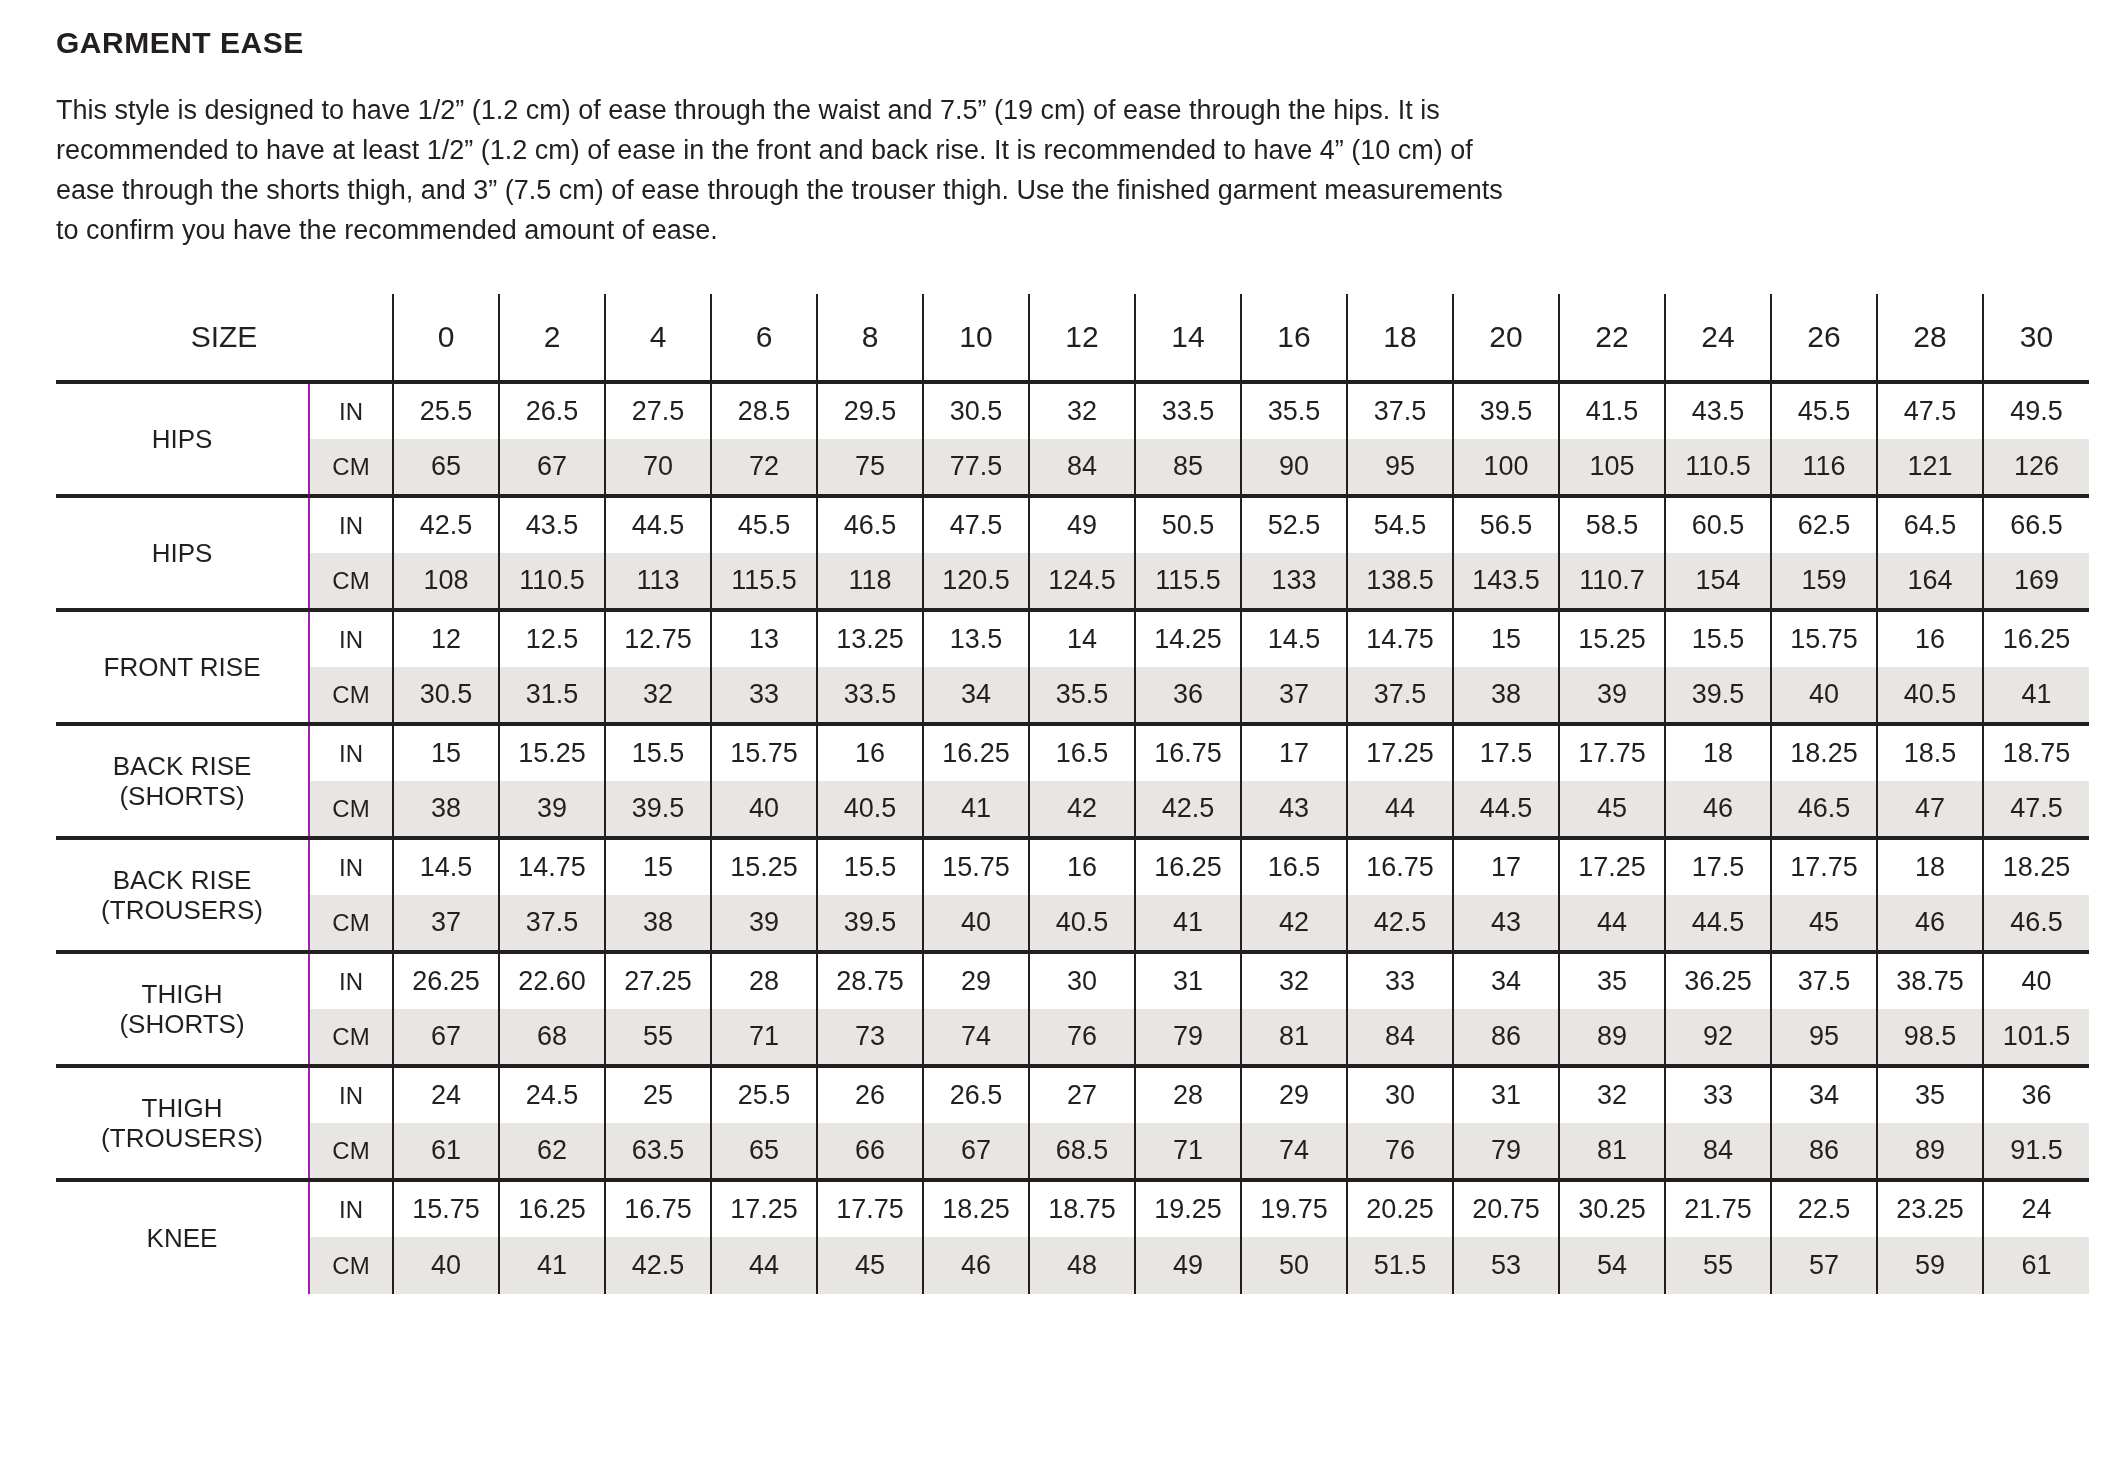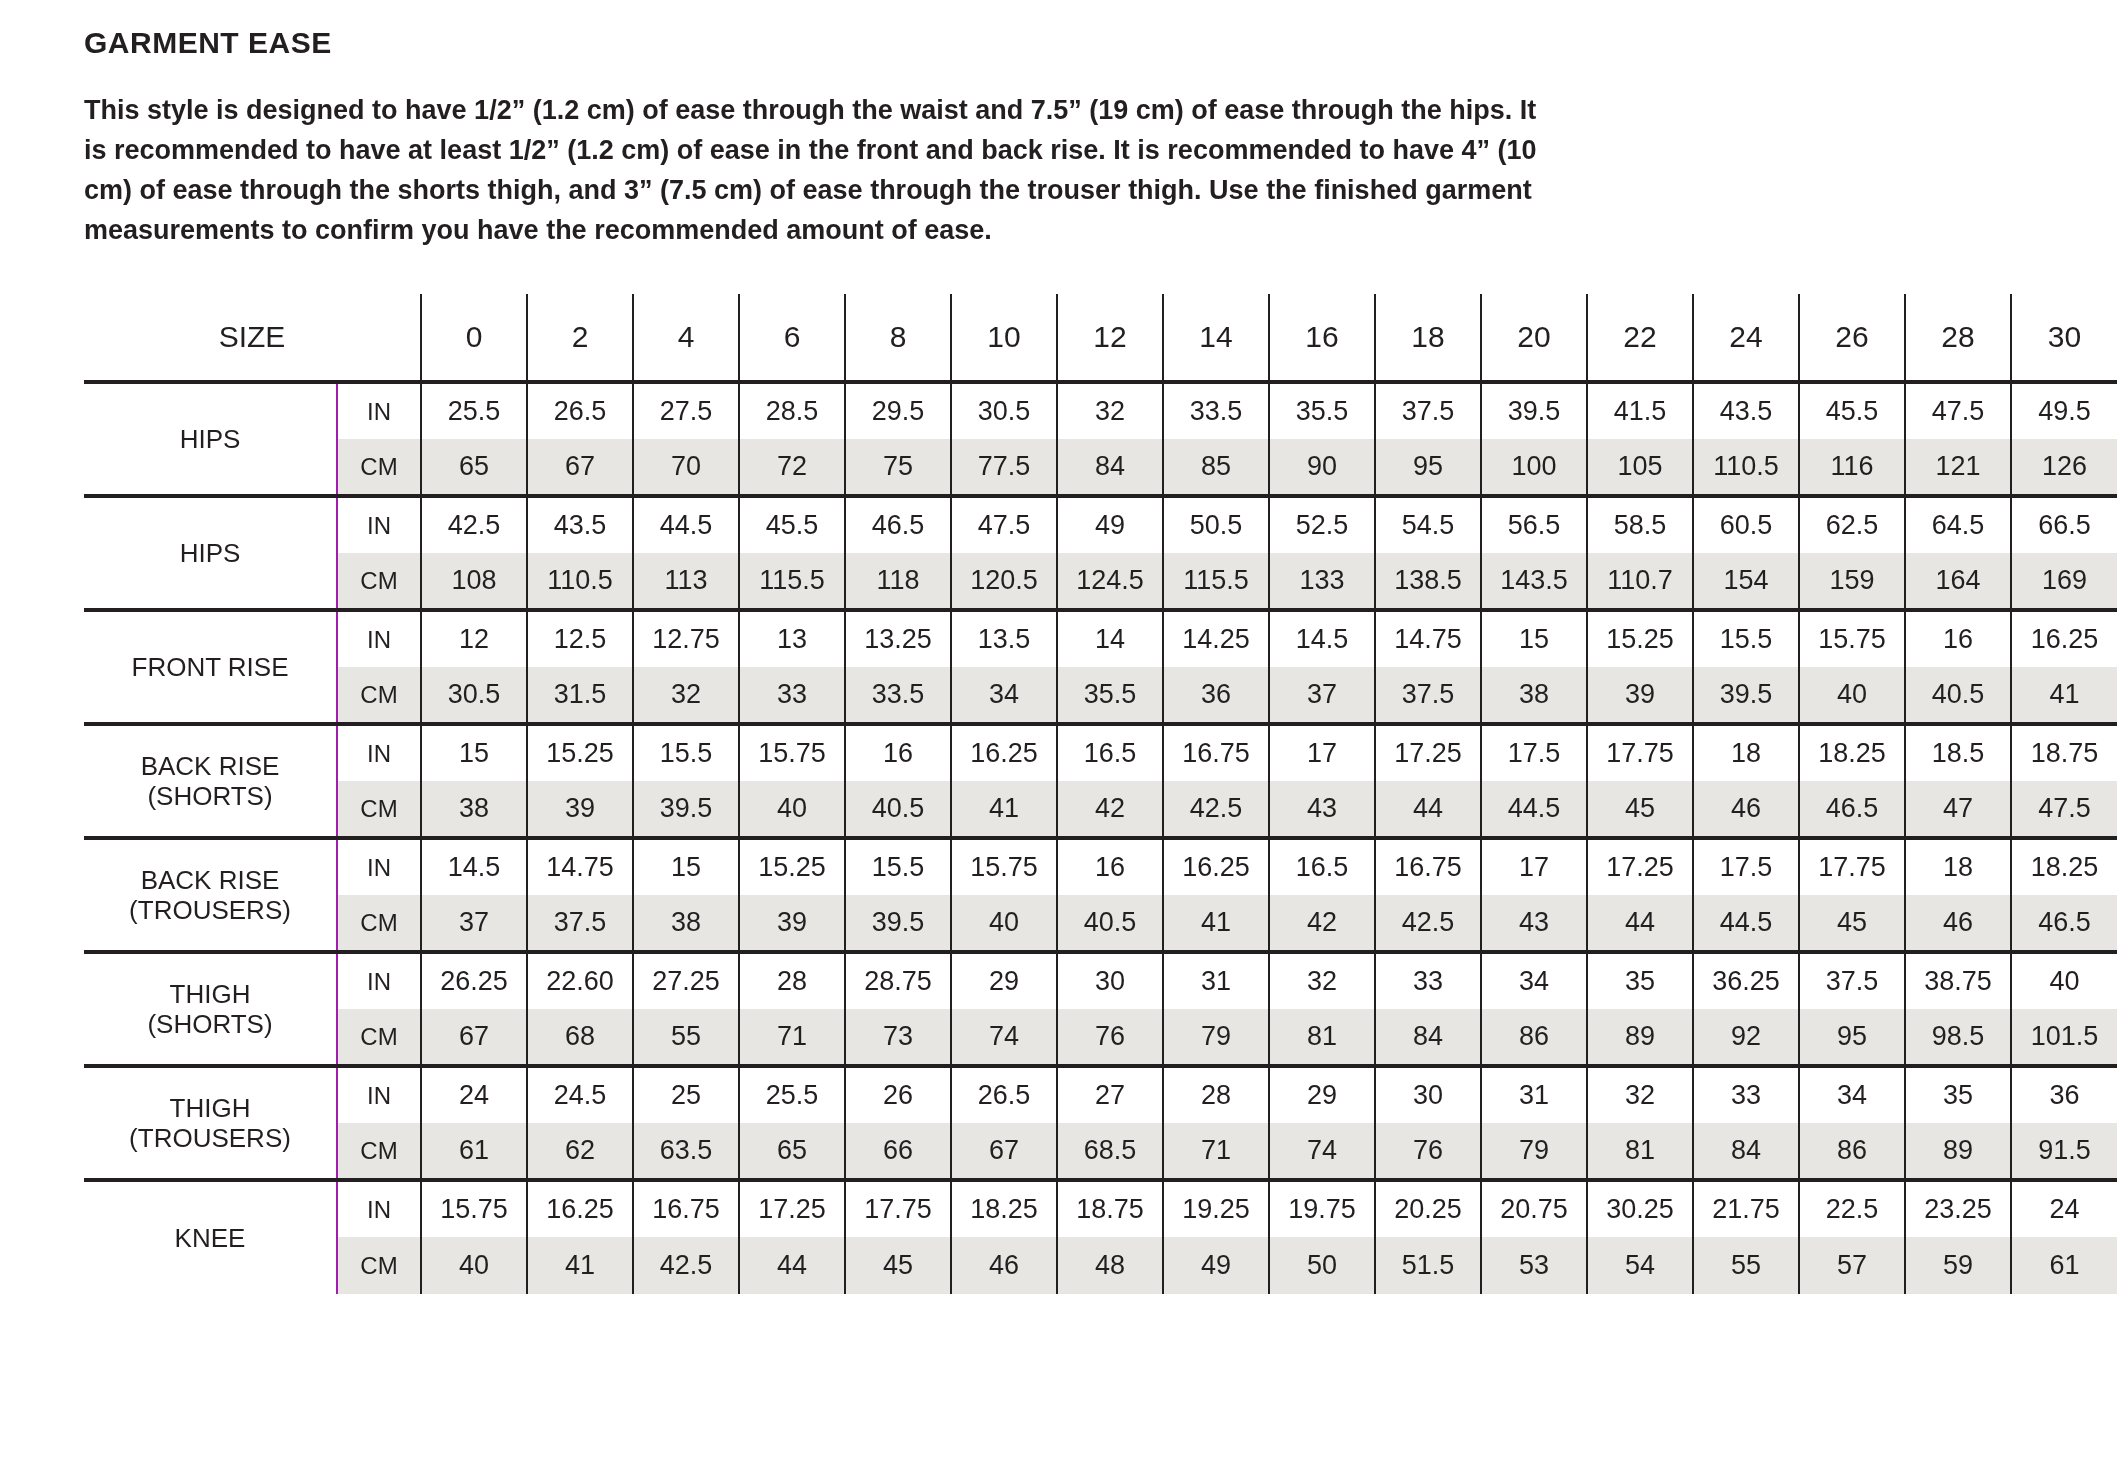--- a/index.html
+++ b/index.html
@@ -6,28 +6,28 @@
   html, body { margin: 0; padding: 0; }
   body {
     width: 2118px; height: 1458px;
     background: #ffffff;
     color: #231f20;
     font-family: "Liberation Sans", sans-serif;
     overflow: hidden;
   }
   .page {
     width: 1702px; height: 1458px;
-    padding: 26px 28px 0 84px;
+    padding: 26px 28px 0 56px;
   }
   .h-main {
     font-size: 30px; font-weight: 800; letter-spacing: 0.5px;
     margin: 0 0 30px 0;
   }
   .ease-text {
-    font-size: 27px; line-height: 40px; font-weight: 700;
+    font-size: 27px; line-height: 40px; font-weight: 400;
     max-width: 1455px;
     margin: 0 0 44px 0;
   }
   .h-table {
     font-size: 30px; font-weight: 800; letter-spacing: 0.5px;
     margin: 0 0 14px 0;
   }
   table.meas {
     border-collapse: collapse;
     table-layout: fixed;

